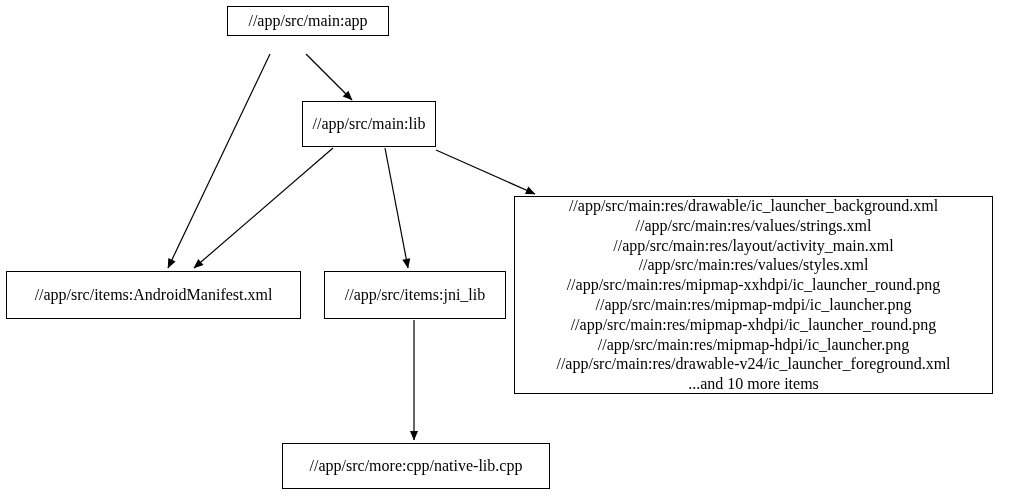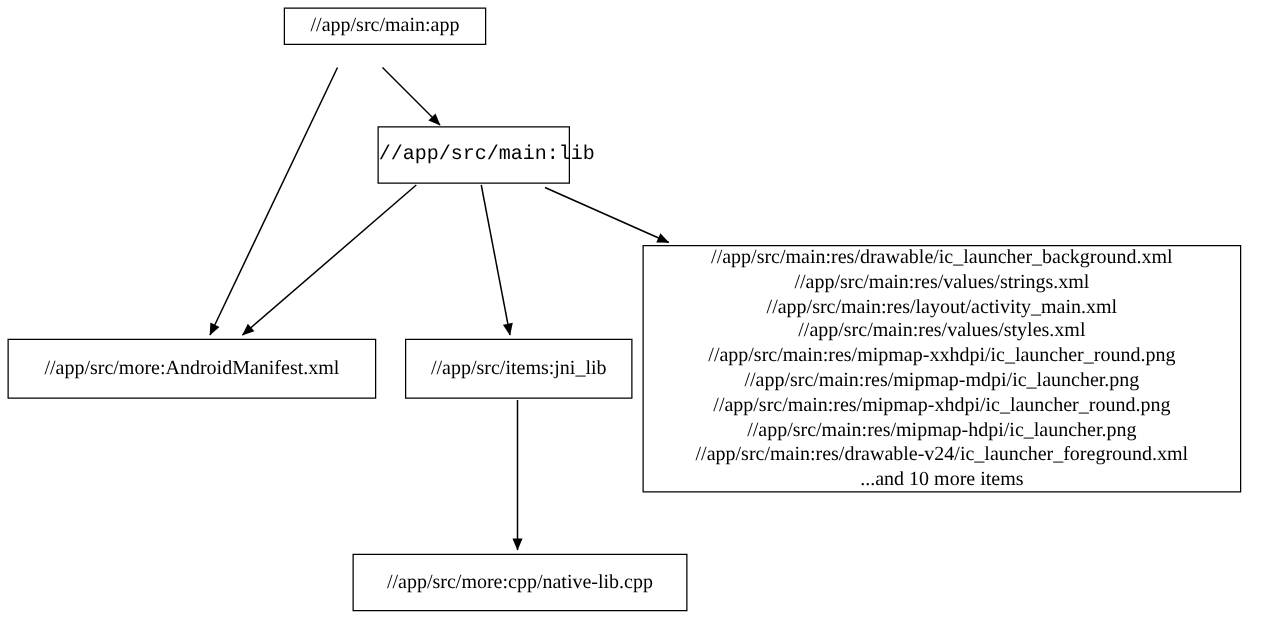--- a/index.html
+++ b/index.html
@@ -40,21 +40,21 @@
     font-size: 16px;
     line-height: 19.8px;
     white-space: pre-line;
   }
   .node span {
     display: block;
     width: 100%;
   }
   
   #node-app            { left: 203px; top:   6px; width: 162px; height: 30px; margin-left: 24px; }
-  #node-lib            { left: 302px; top: 101px; width: 154px; height: 46px; font-family: Liberation Mono, monospace; }
+  #node-lib            { left: 302px; top: 101px; width: 134px; height: 46px; }
   #node-manifest       { left:   6px; top: 271px; width: 295px; height: 48px; }
   #node-jni-lib        { left: 324px; top: 271px; width: 182px; height: 48px; }
   #node-res-group      { left: 514px; top: 196px; width: 479px; height: 198px; }
   #node-native-lib-cpp { left: 282px; top: 443px; width: 268px; height: 46px; }
 </style>
 </head>
 <body>
 
 <div class="canvas">
 
@@ -74,21 +74,21 @@
 
   <div class="node" id="node-app">
     <span>//app/src/main:app</span>
   </div>
 
   <div class="node" id="node-lib">
     <span>//app/src/main:lib</span>
   </div>
 
   <div class="node" id="node-manifest">
-    <span>//app/src/more:AndroidManifest.xml</span>
+    <span>//app/src/items:AndroidManifest.xml</span>
   </div>
 
   <div class="node" id="node-jni-lib">
     <span>//app/src/items:jni_lib</span>
   </div>
 
   <div class="node" id="node-res-group">
     <span>//app/src/main:res/drawable/ic_launcher_background.xml
 //app/src/main:res/values/strings.xml
 //app/src/main:res/layout/activity_main.xml

